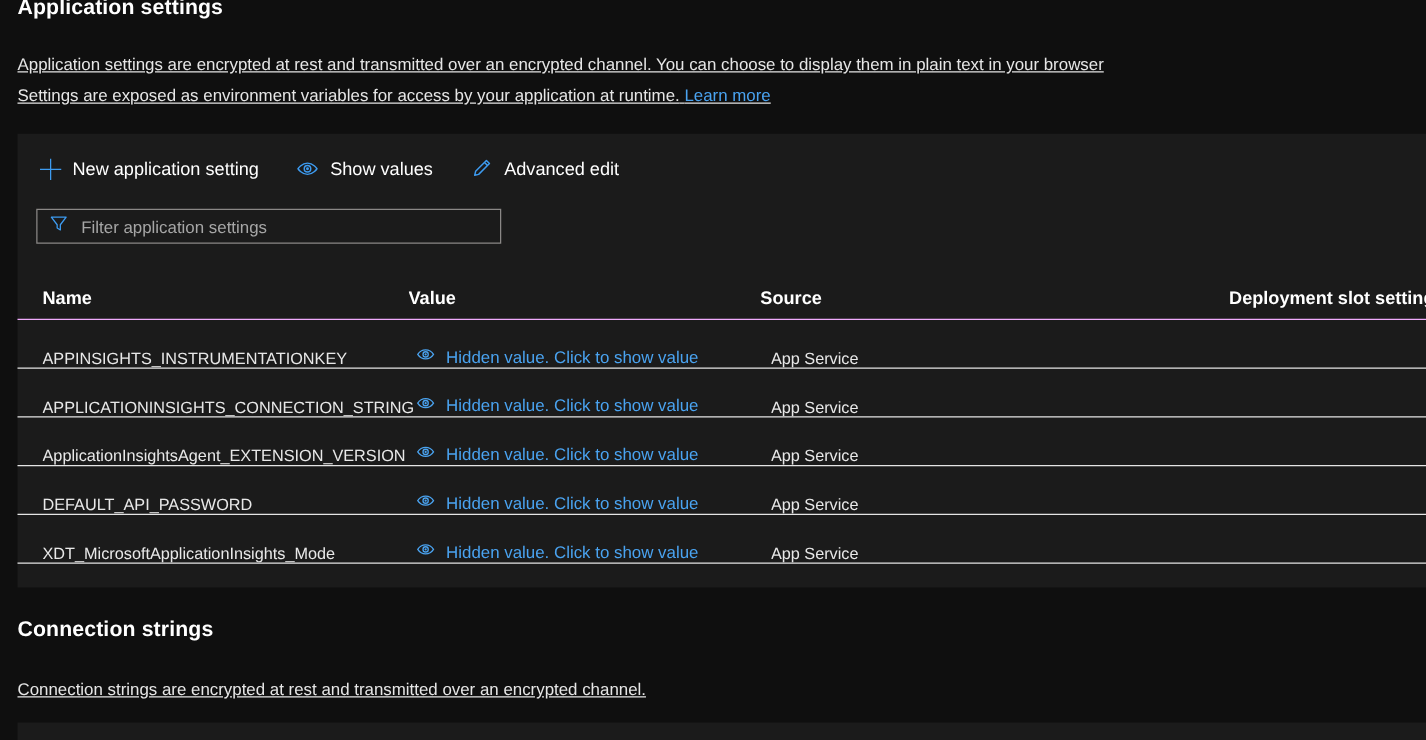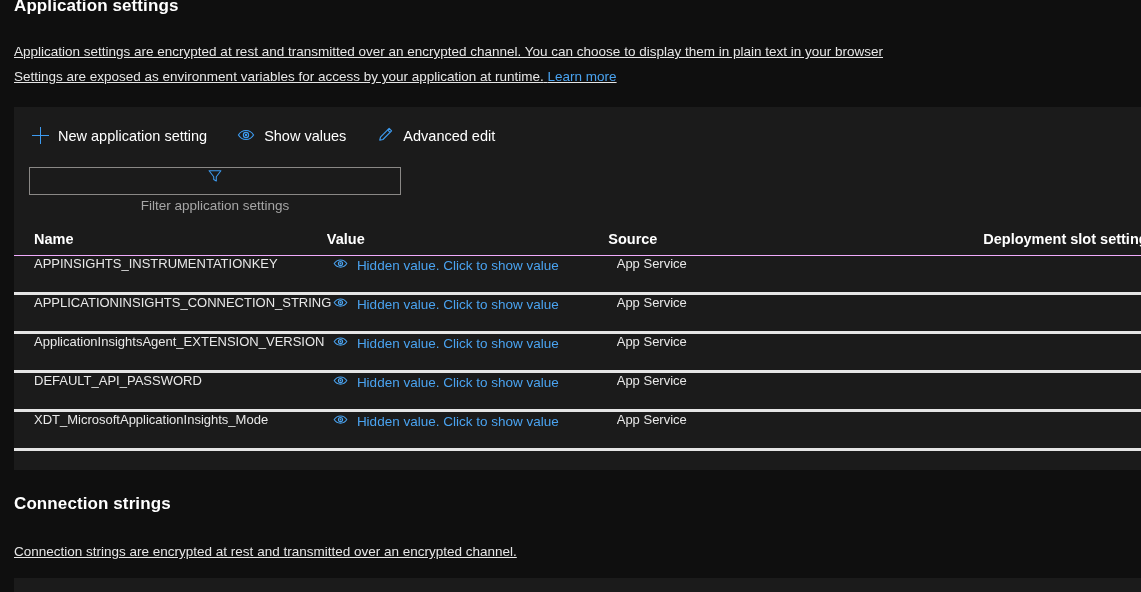--- a/index.html
+++ b/index.html
@@ -123,41 +123,40 @@
     top: 60px;
     width: 372px;
     height: 28px;
     border: 1px solid #8a8886;
     background: #1b1b1b;
     display: flex;
     align-items: center;
     gap: 10px;
     padding: 0 9px;
     box-sizing: border-box;
-    flex-direction: column;
   }
   .filter-box .placeholder {
     font-size: 13.5px;
     color: #a6a6a6;
     user-select: none;
   }
 
   
   .table {
     position: absolute;
     left: 0;
     top: 104px;
     width: 1127px;
   }
   .trow {
     display: flex;
-    align-items: flex-start;
+    align-items: flex-end;
     height: 39px;
     box-sizing: border-box;
-    border-bottom: 3px solid #e5e5e5;
+    border-bottom: 1px solid #e5e5e5;
     padding-left: 20px;
   }
   .thead {
     height: 45px;
     border-bottom: 1px solid #f0abfc;
     align-items: flex-end;
     padding-bottom: 8px;
     padding-left: 16px;
   }
   .thead .cell {

